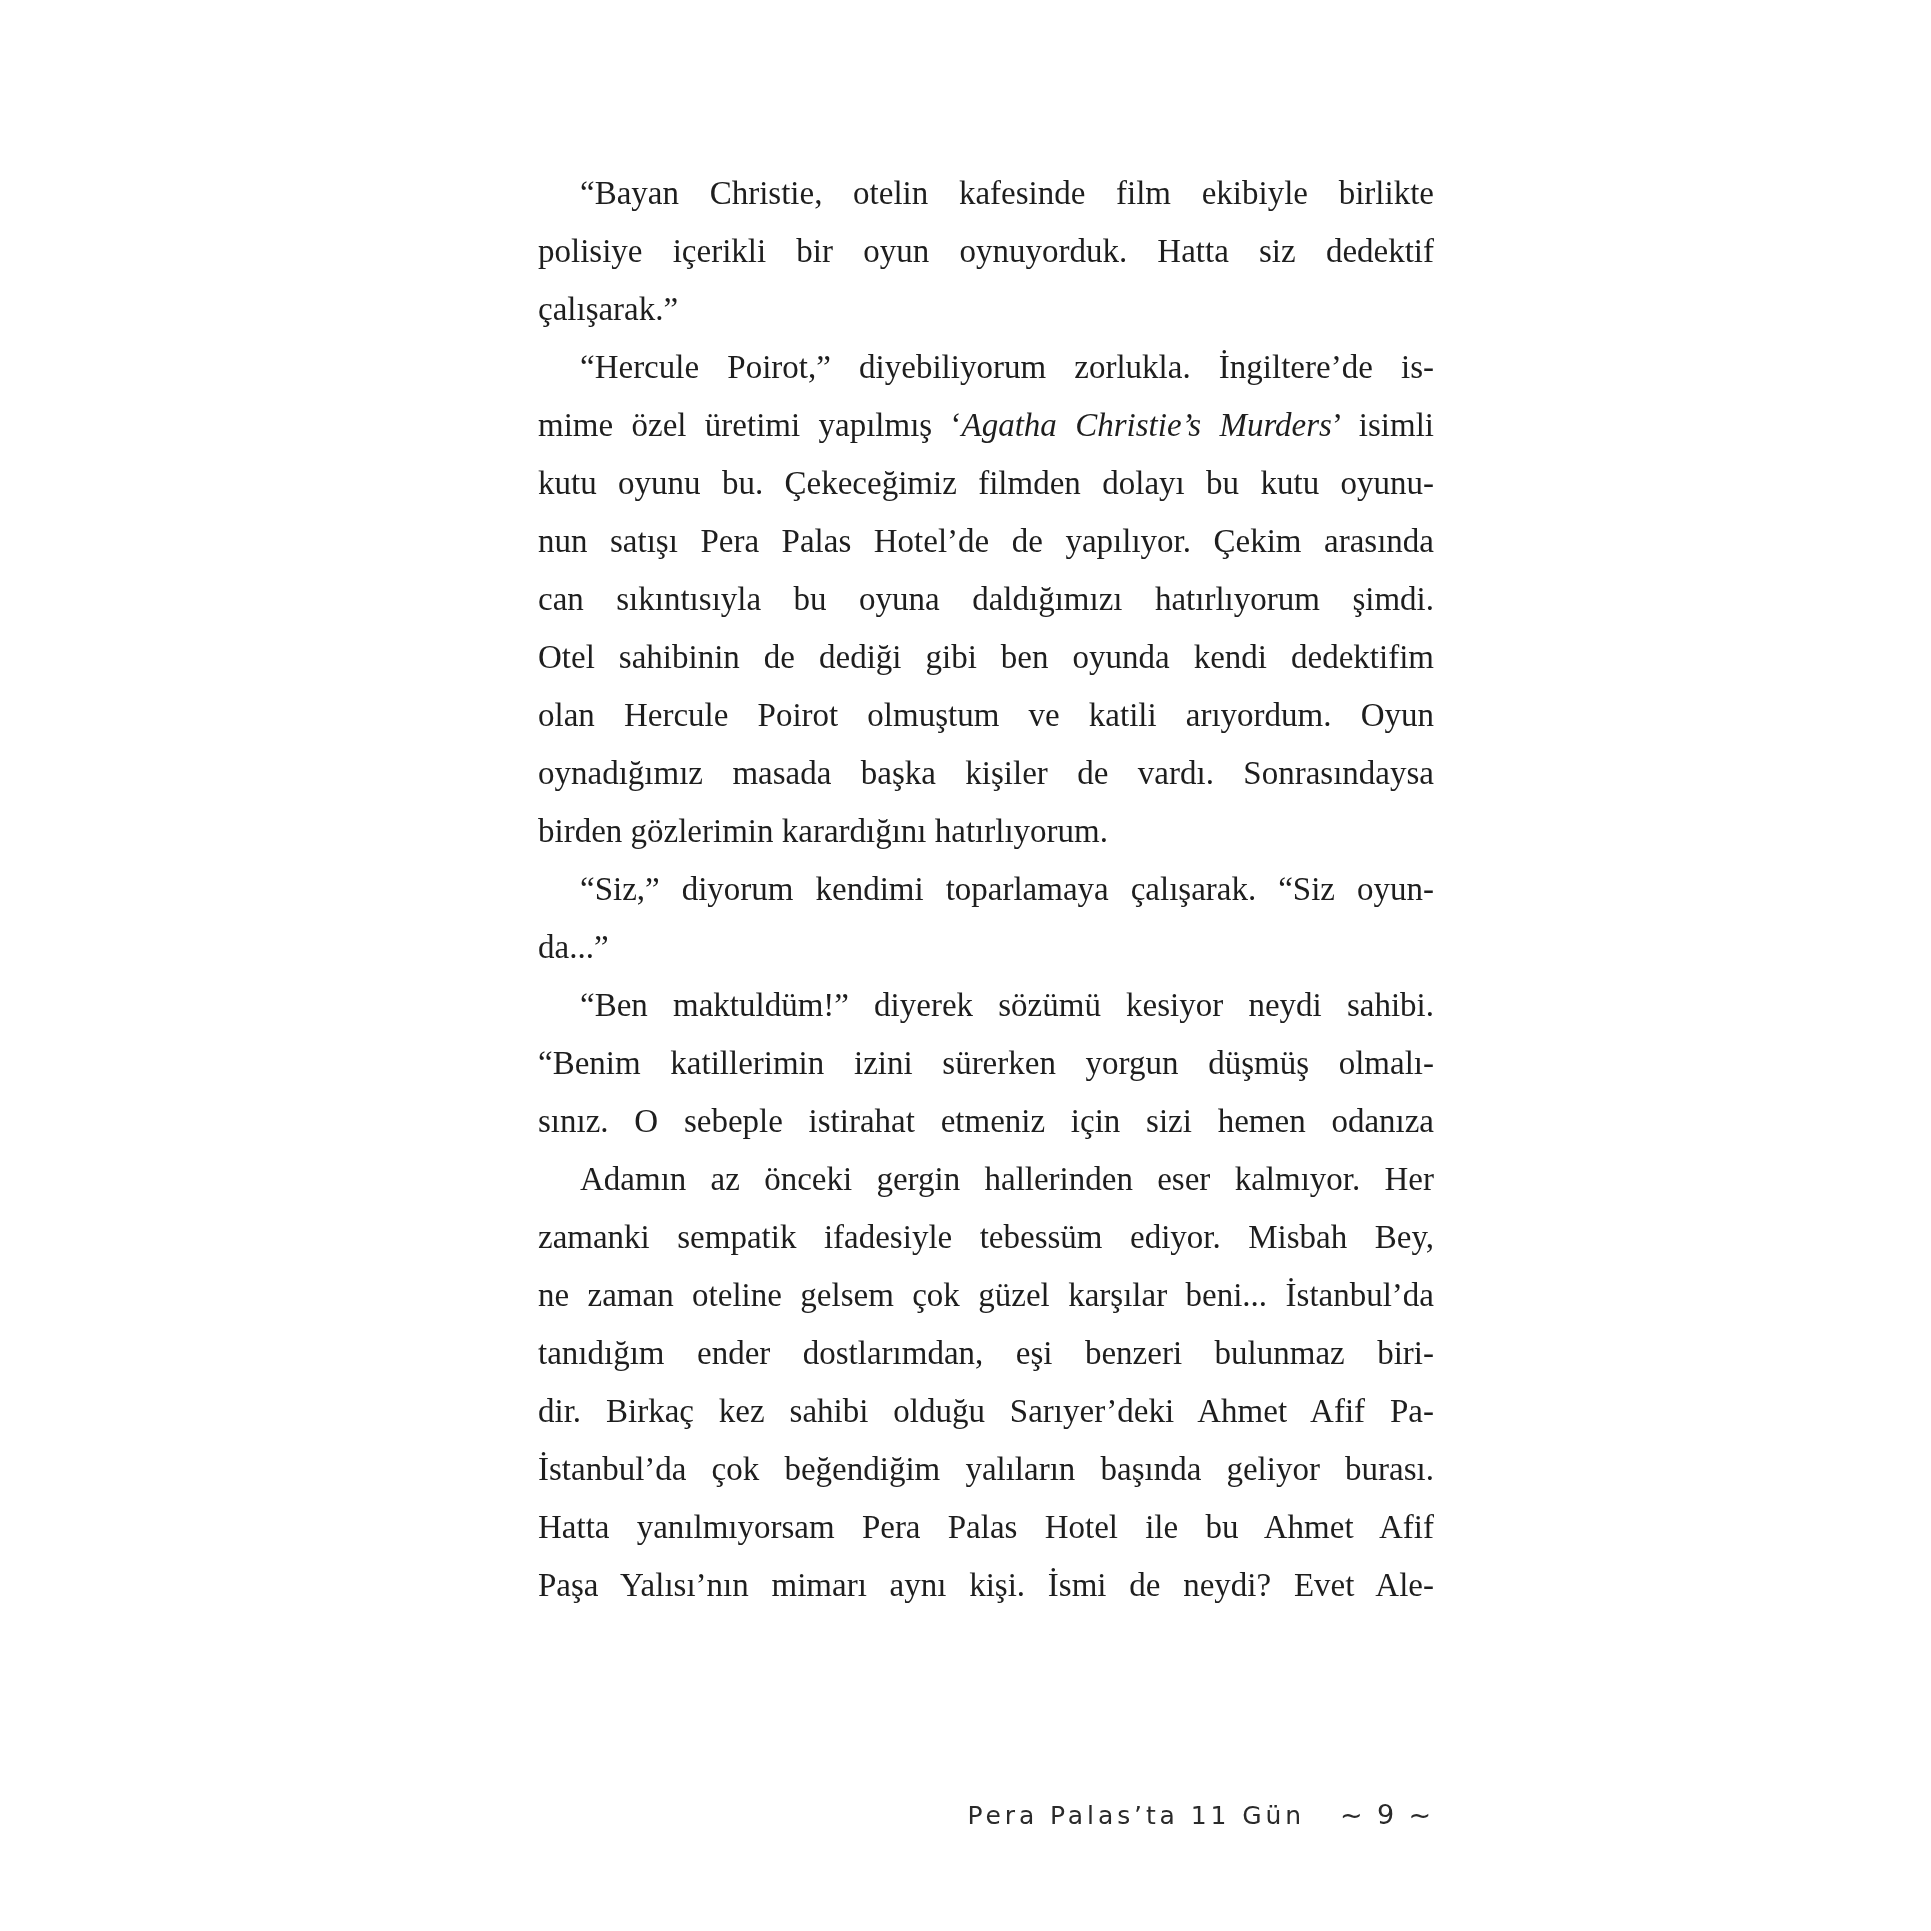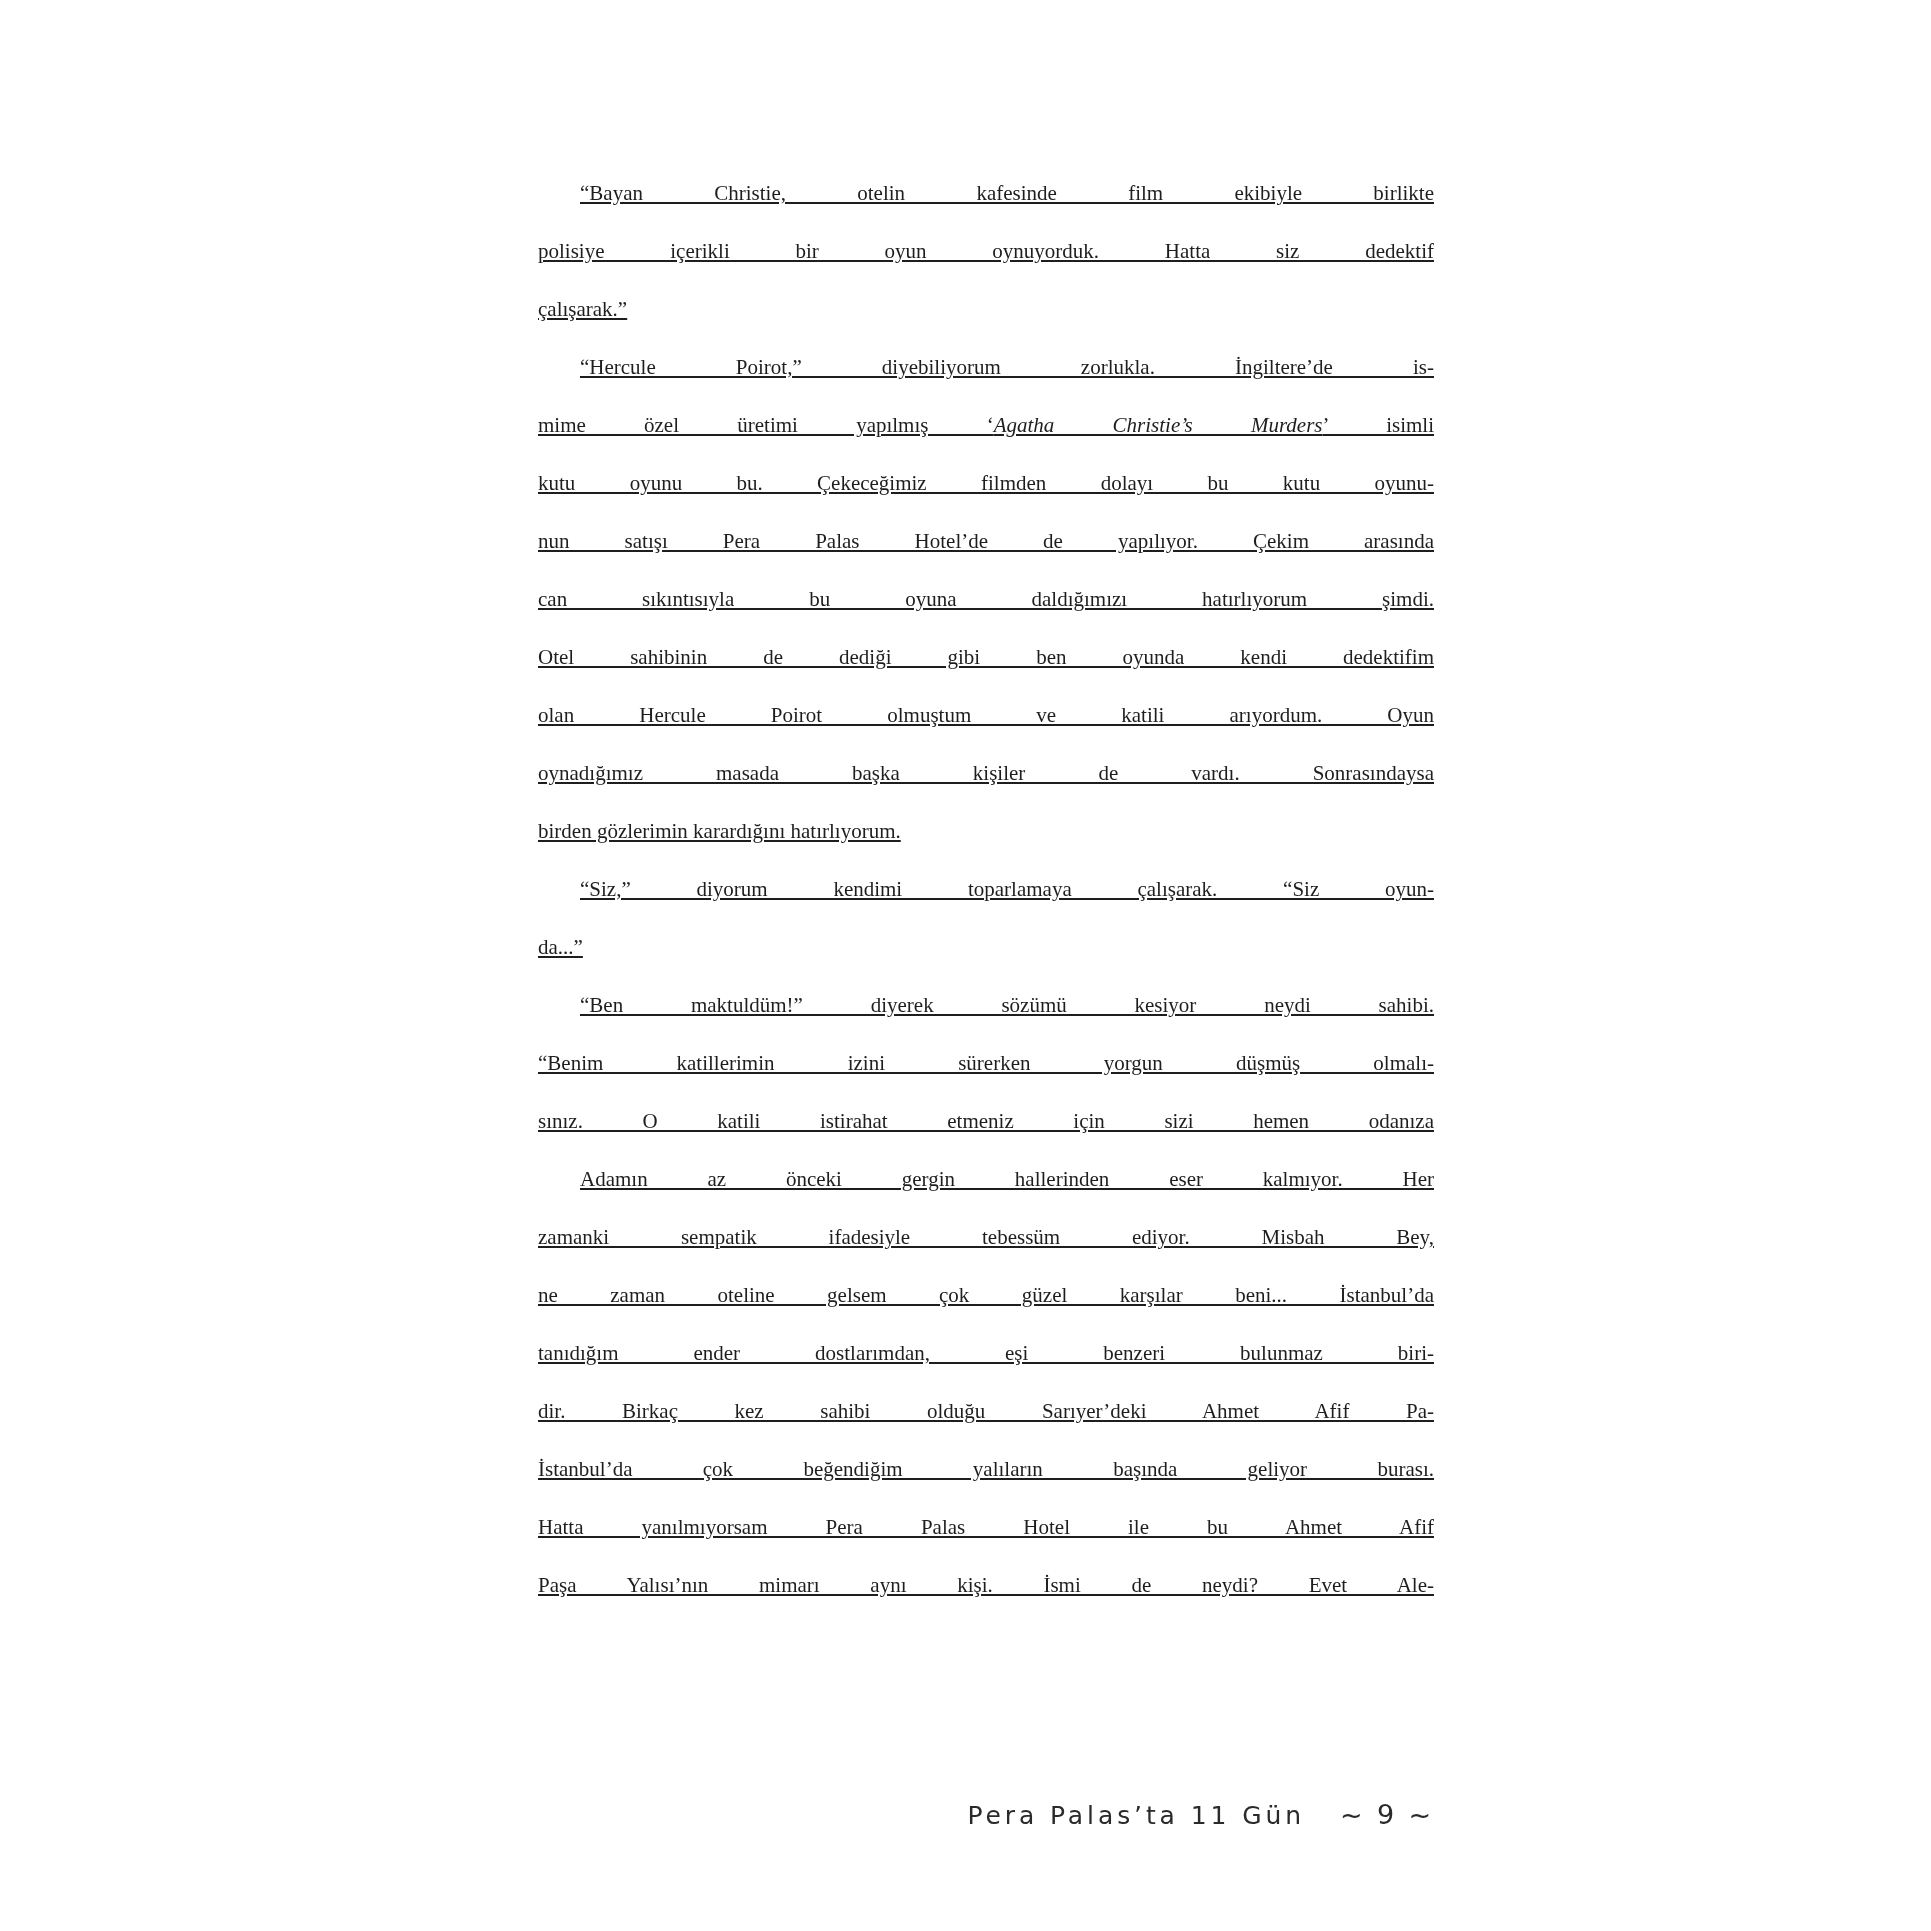--- a/index.html
+++ b/index.html
@@ -12,24 +12,23 @@
     background: #ffffff;
     position: relative;
     overflow: hidden;
   }
   .text-block {
     position: absolute;
     left: 538px;
     top: 164px;
     width: 896px;
     font-family: "Liberation Serif", "DejaVu Serif", serif;
-    font-size: 21px;
+    font-size: 33px;
     line-height: 58px;
     color: #1e1e1e;
-    text-decoration: underline;
   }
   .line {
     height: 58px;
     text-align: justify;
     text-align-last: justify;
     -moz-text-align-last: justify;
     white-space: normal;
   }
   .line.para-end {
     text-align-last: left;
@@ -76,21 +75,21 @@
     <div class="line"><span>nun satışı Pera Palas Hotel’de de yapılıyor. Çekim arasında</span></div>
     <div class="line"><span>can sıkıntısıyla bu oyuna daldığımızı hatırlıyorum şimdi.</span></div>
     <div class="line"><span>Otel sahibinin de dediği gibi ben oyunda kendi dedektifim</span></div>
     <div class="line"><span>olan Hercule Poirot olmuştum ve katili arıyordum. Oyun</span></div>
     <div class="line"><span>oynadığımız masada başka kişiler de vardı. Sonrasındaysa</span></div>
     <div class="line para-end"><span>birden gözlerimin karardığını hatırlıyorum.</span></div>
     <div class="line indent"><span>“Siz,” diyorum kendimi toparlamaya çalışarak. “Siz oyun-</span></div>
     <div class="line para-end"><span>da...”</span></div>
     <div class="line indent"><span>“Ben maktuldüm!” diyerek sözümü kesiyor neydi sahibi.</span></div>
     <div class="line"><span>“Benim katillerimin izini sürerken yorgun düşmüş olmalı-</span></div>
-    <div class="line"><span>sınız. O katili istirahat etmeniz için sizi hemen odanıza</span></div>
+    <div class="line"><span>sınız. O sebeple istirahat etmeniz için sizi hemen odanıza</span></div>
     <div class="line indent"><span>Adamın az önceki gergin hallerinden eser kalmıyor. Her</span></div>
     <div class="line"><span>zamanki sempatik ifadesiyle tebessüm ediyor. Misbah Bey,</span></div>
     <div class="line"><span>ne zaman oteline gelsem çok güzel karşılar beni... İstanbul’da</span></div>
     <div class="line"><span>tanıdığım ender dostlarımdan, eşi benzeri bulunmaz biri-</span></div>
     <div class="line"><span>dir. Birkaç kez sahibi olduğu Sarıyer’deki Ahmet Afif Pa-</span></div>
     <div class="line"><span>İstanbul’da çok beğendiğim yalıların başında geliyor burası.</span></div>
     <div class="line"><span>Hatta yanılmıyorsam Pera Palas Hotel ile bu Ahmet Afif</span></div>
     <div class="line"><span>Paşa Yalısı’nın mimarı aynı kişi. İsmi de neydi? Evet Ale-</span></div>
   </div>
 

